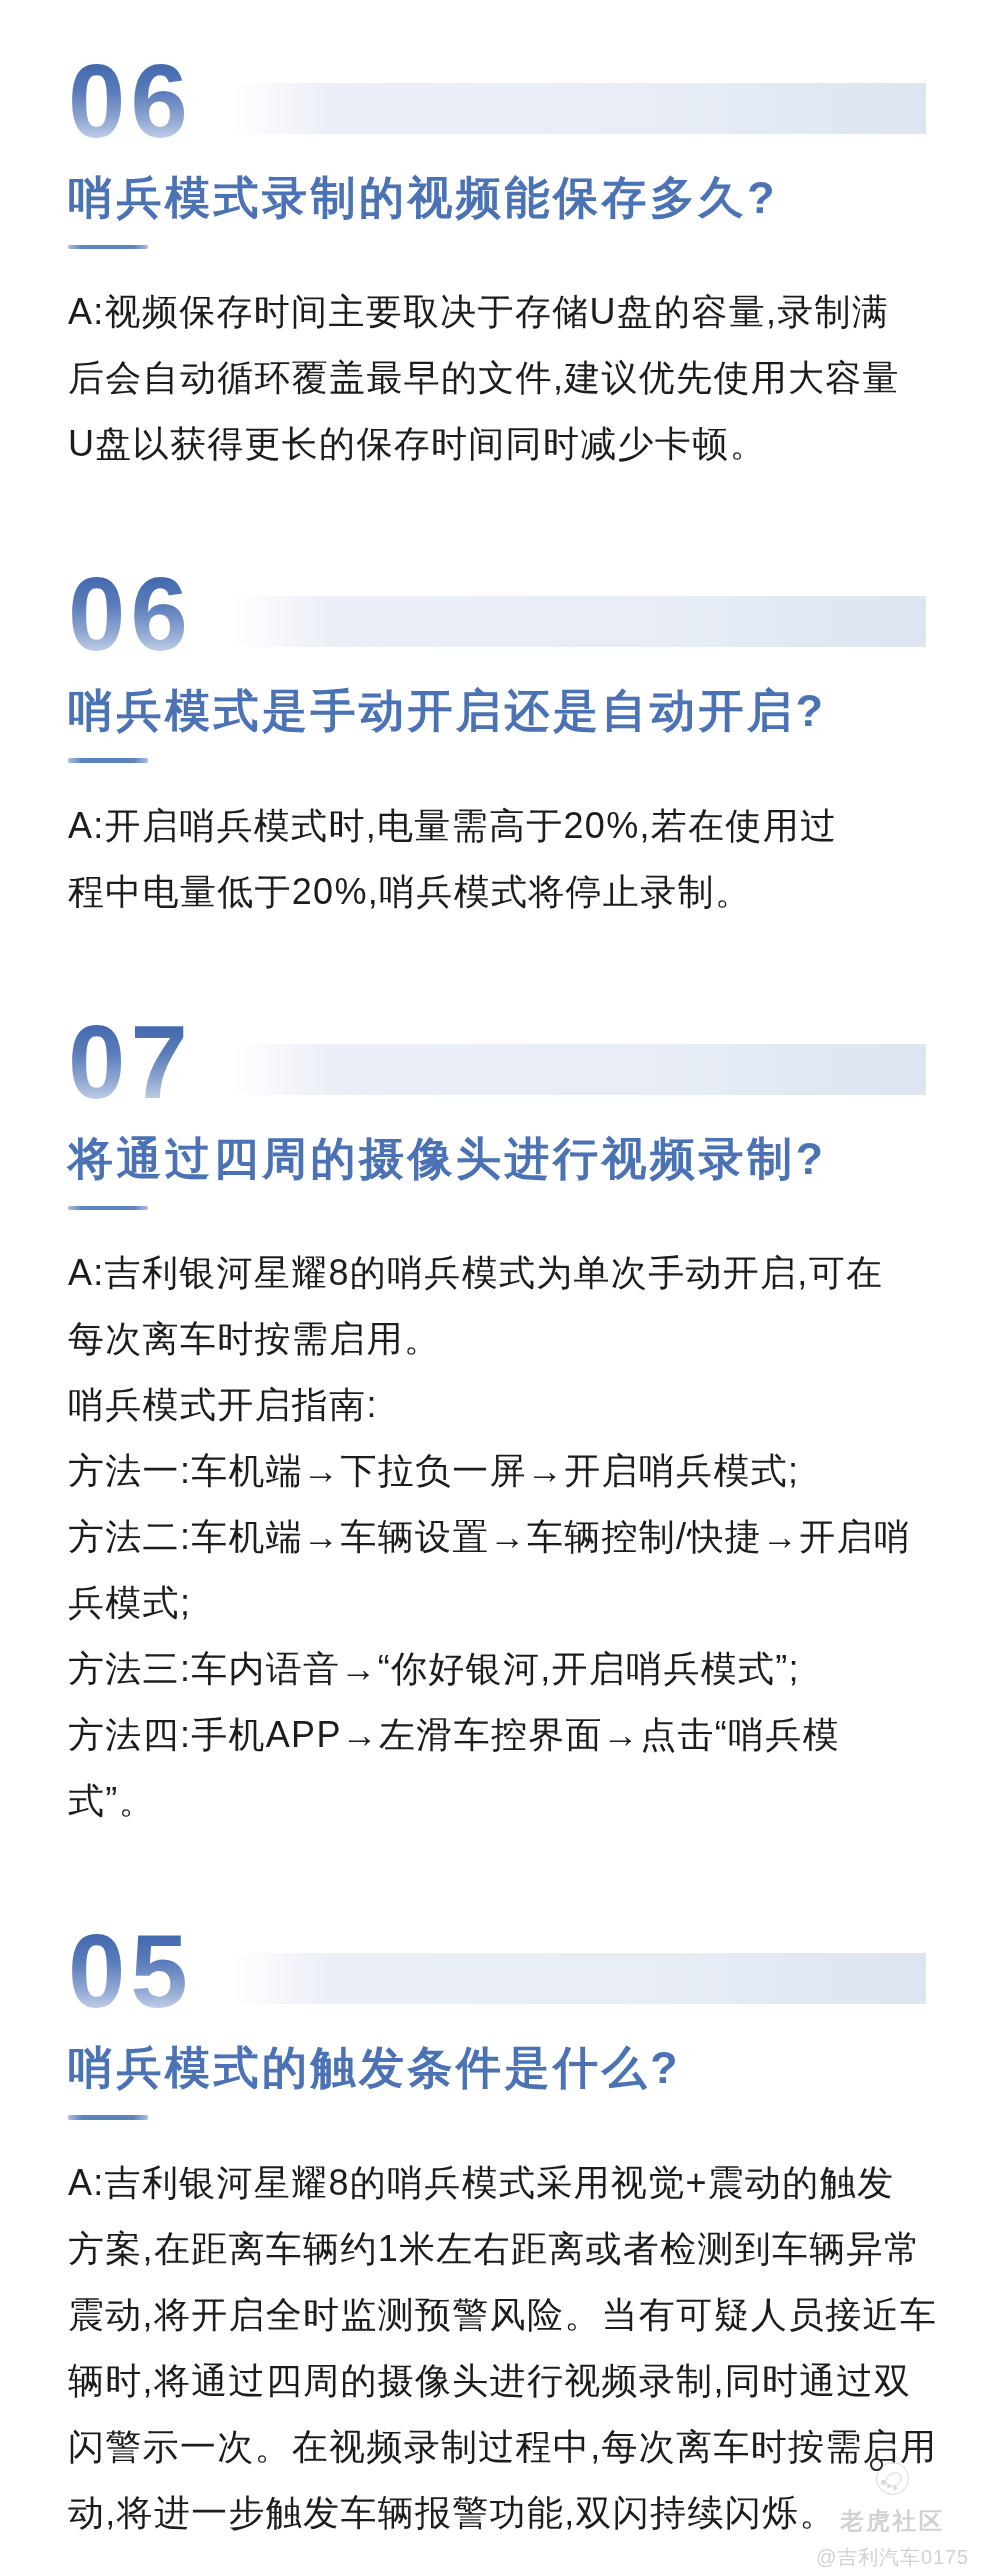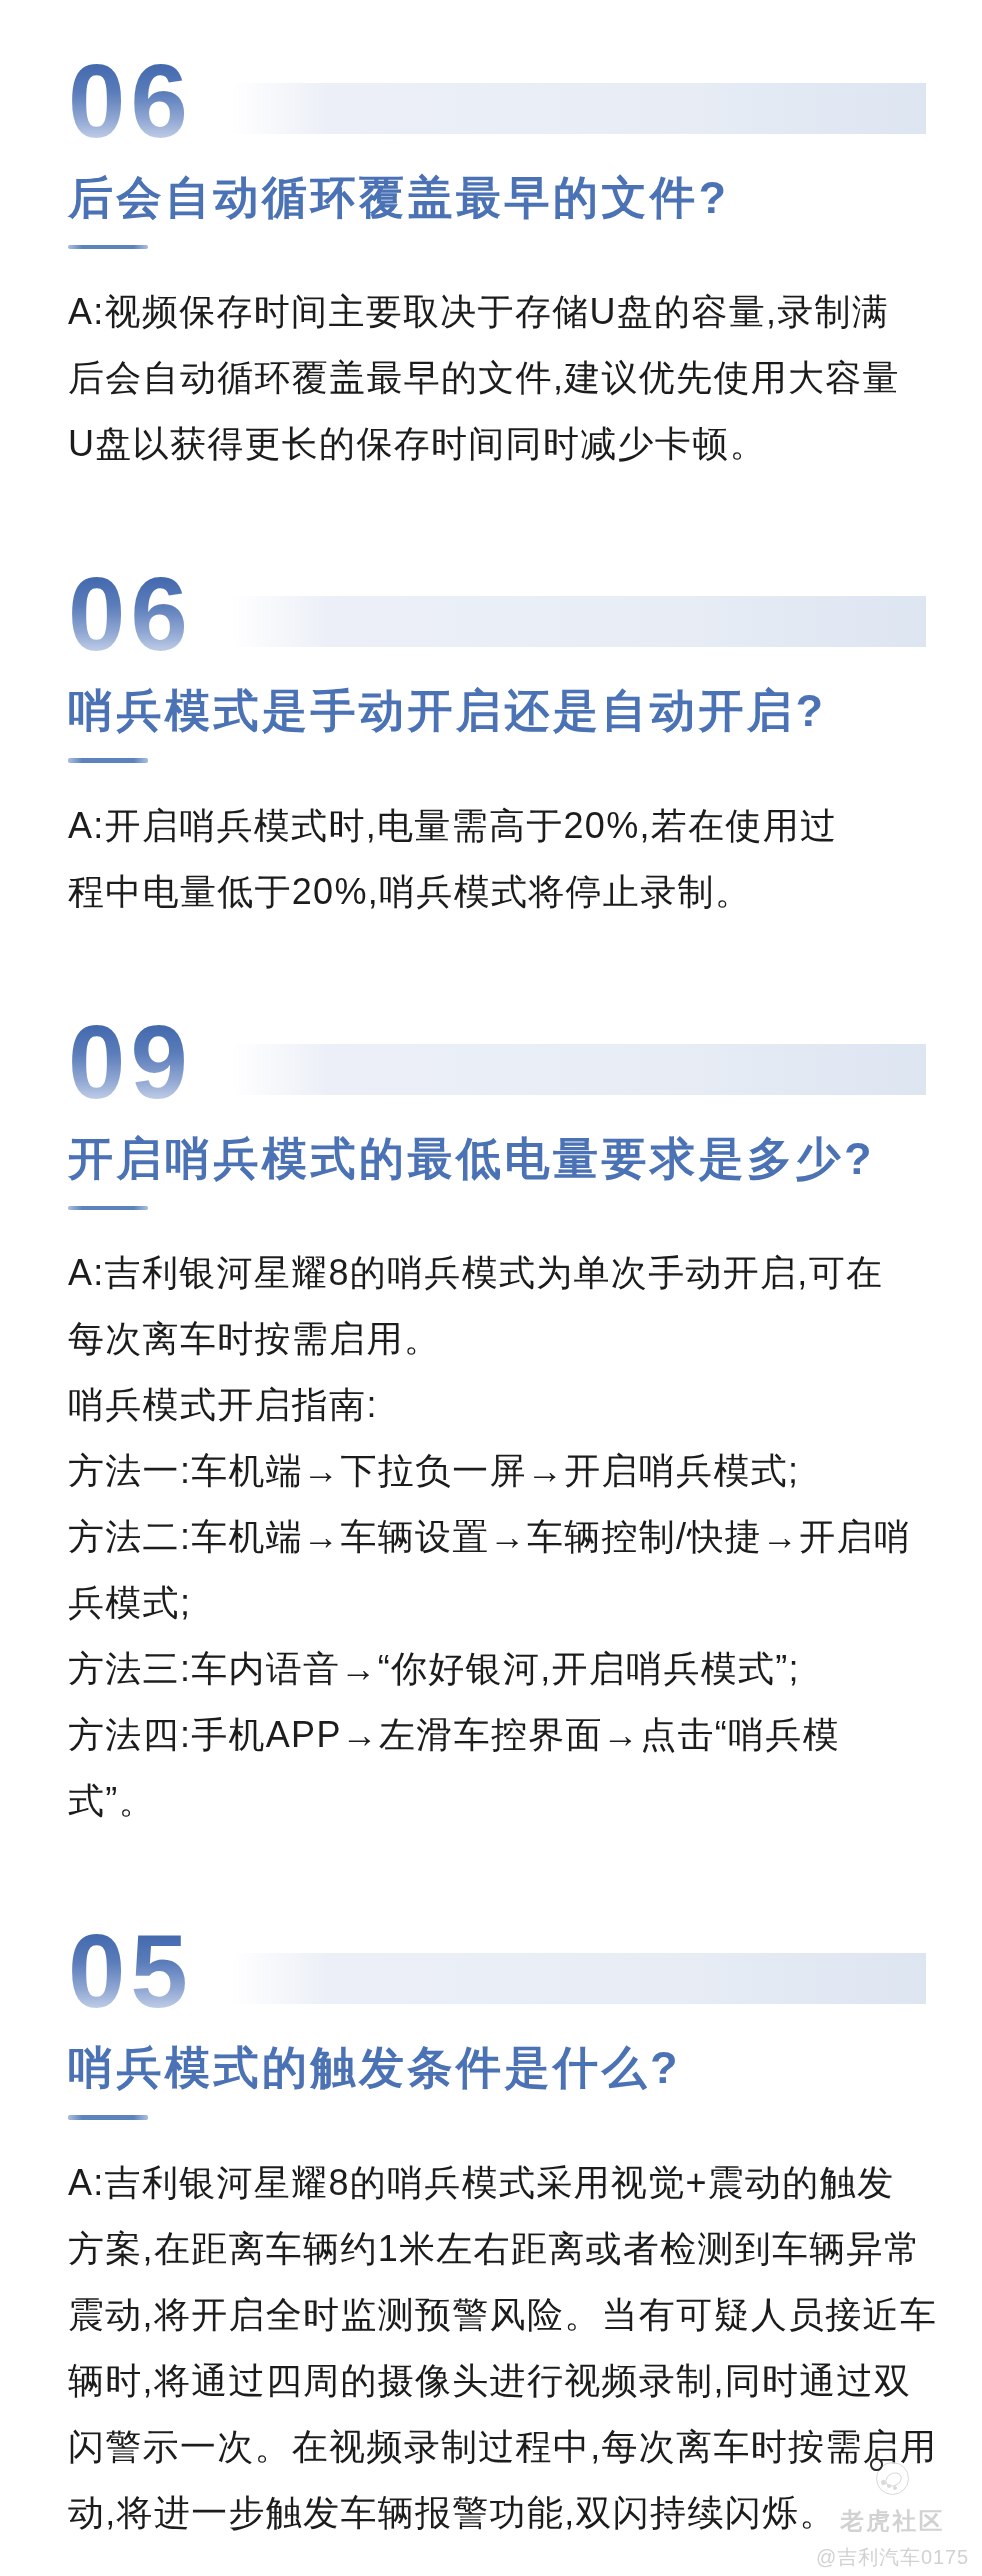--- a/index.html
+++ b/index.html
@@ -62,44 +62,44 @@
 </head>
 <body>
 
 <div id="page">
 
   <section class="sec first">
     <div class="numrow">
       <div class="band"></div>
       <span class="num">06</span>
     </div>
-    <h2 class="question">后会自动循环覆盖最早的文件?</h2>
+    <h2 class="question">哨兵模式录制的视频能保存多久?</h2>
     <div class="dash"></div>
     <p class="answer">A:视频保存时间主要取决于存储U盘的容量,录制满
 后会自动循环覆盖最早的文件,建议优先使用大容量
 U盘以获得更长的保存时间同时减少卡顿。</p>
   </section>
 
   <section class="sec">
     <div class="numrow">
       <div class="band"></div>
       <span class="num">06</span>
     </div>
     <h2 class="question">哨兵模式是手动开启还是自动开启?</h2>
     <div class="dash"></div>
     <p class="answer">A:开启哨兵模式时,电量需高于20%,若在使用过
 程中电量低于20%,哨兵模式将停止录制。</p>
   </section>
 
   <section class="sec">
     <div class="numrow">
       <div class="band"></div>
-      <span class="num">09</span>
+      <span class="num">07</span>
     </div>
-    <h2 class="question">开启哨兵模式的最低电量要求是多少?</h2>
+    <h2 class="question">将通过四周的摄像头进行视频录制?</h2>
     <div class="dash"></div>
     <p class="answer">A:吉利银河星耀8的哨兵模式为单次手动开启,可在
 每次离车时按需启用。
 哨兵模式开启指南:
 方法一:车机端→下拉负一屏→开启哨兵模式;
 方法二:车机端→车辆设置→车辆控制/快捷→开启哨
 兵模式;
 方法三:车内语音→“你好银河,开启哨兵模式”;
 方法四:手机APP→左滑车控界面→点击“哨兵模
 式”。</p>

